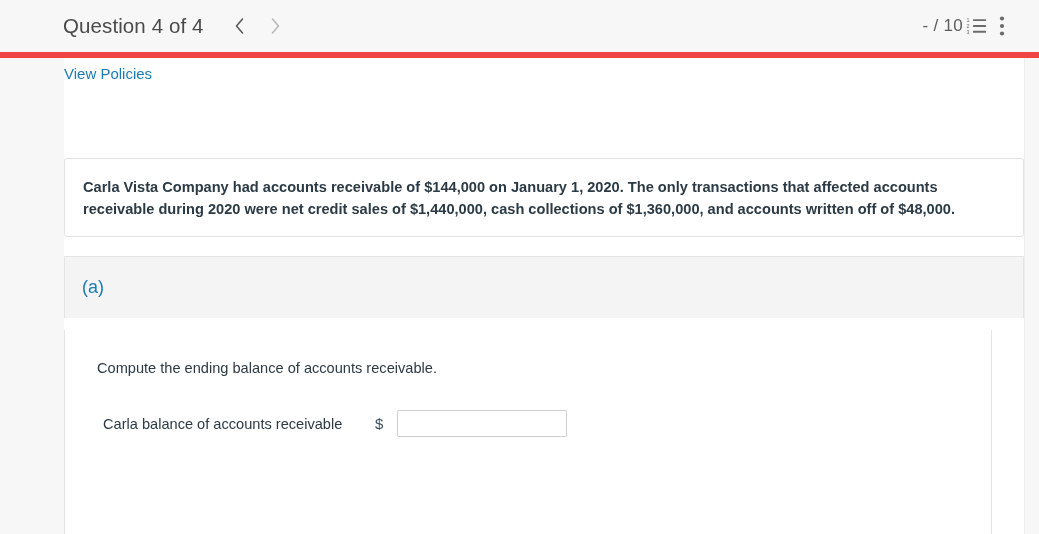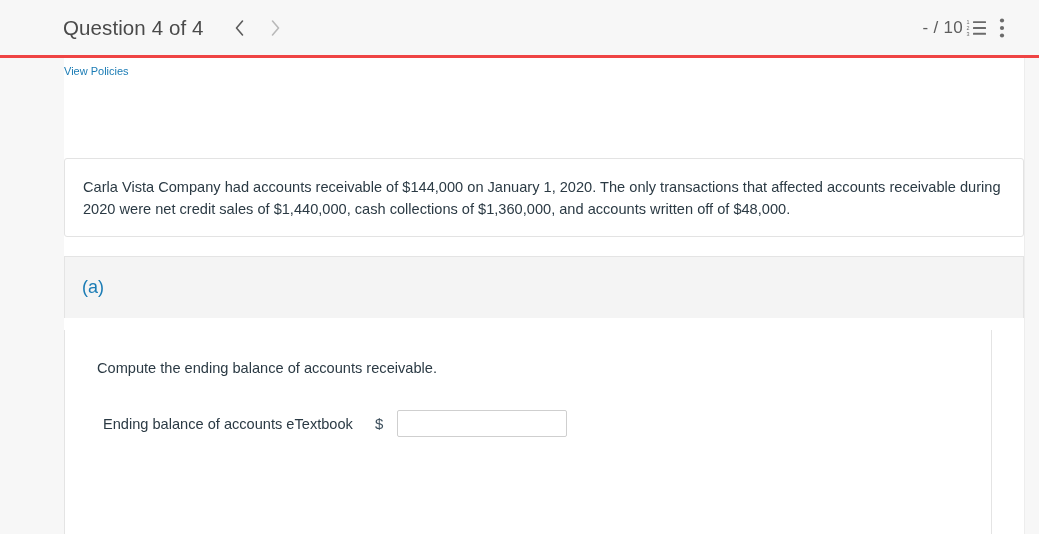--- a/index.html
+++ b/index.html
@@ -24,21 +24,21 @@
     overflow: hidden;
   }
 
   
   .topbar {
     position: absolute;
     top: 0; left: 0;
     width: 1039px;
     height: 58px;
     background: #f7f7f7;
-    border-bottom: 3px solid #ef4444;
+    border-bottom: 6px solid #ef4444;
     box-sizing: border-box;
     display: flex;
     align-items: center;
   }
   .q-title {
     margin-left: 63px;
     font-size: 20.5px;
     font-weight: 400;
     color: #4a4a4a;
     letter-spacing: 0.1px;
@@ -116,21 +116,21 @@
     width: 64px;
     height: 476px;
     background: #f7f7f7;
   }
 
   
   .view-policies {
     position: absolute;
     top: 7px;
     left: 0px;
-    font-size: 11px;
+    font-size: 15px;
     color: #1b7cb5;
     text-decoration: none;
     cursor: pointer;
   }
 
   
   .attempt-heading {
     position: absolute;
     top: 59px;
     left: 0px;
@@ -144,20 +144,21 @@
     position: absolute;
     top: 100px;
     left: 0px;
     width: 960px;
     min-height: 74px;
     background: #ffffff;
     border: 1px solid #e3e3e3;
     border-radius: 3px;
     box-sizing: border-box;
     padding: 17px 18px 16px 18px;
+    font-weight: bold;
   }
   .problem-text {
     font-size: 14.6px;
     line-height: 22px;
     color: #2b3a44;
     margin: 0;
   }
 
   
   .part-header {
@@ -322,21 +323,21 @@
 
     <div class="part-header">
       <span class="part-label">(a)</span>
     </div>
 
     <div class="part-body">
 
       <div class="prompt-text">Compute the ending balance of accounts receivable.</div>
 
       <div class="answer-row">
-        <span class="answer-label">Ending balance of accounts eTextbook</span>
+        <span class="answer-label">Carla balance of accounts receivable</span>
         <span class="dollar-sign">$</span>
         <input class="answer-input" type="text" value="" style="">
       </div>
 
       <div class="etextbook">
         <span class="etextbook-label">eTextbook and Media</span>
       </div>
 
     </div>
   </div>

